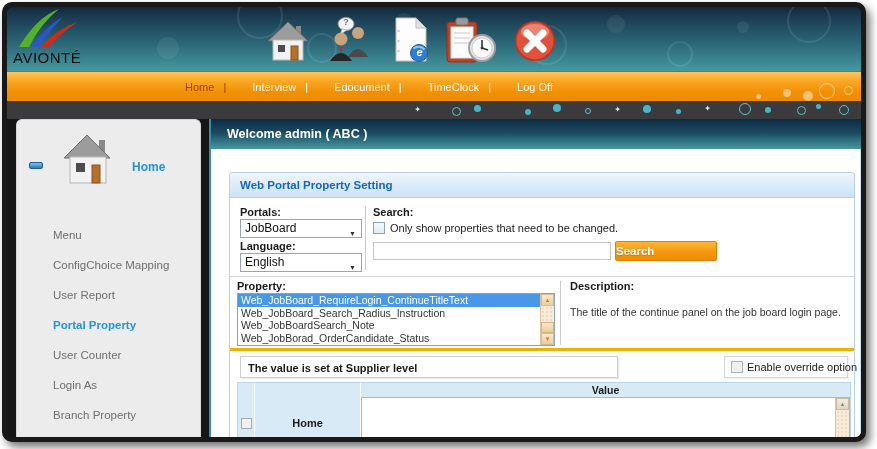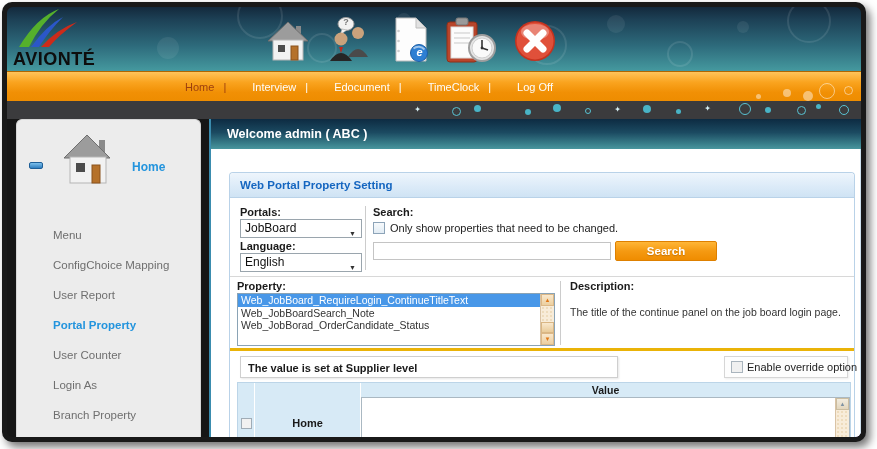--- a/index.html
+++ b/index.html
@@ -24,21 +24,21 @@
   .hdr {
     position: relative; height: 64px; flex: 0 0 64px;
     background: linear-gradient(180deg,#13293c 0%, #1d4156 20%, #2d6a7b 60%, #45999f 100%);
     overflow: hidden;
   }
   .bub { position: absolute; border-radius: 50%; }
   .bub.o { border: 2px solid rgba(255,255,255,.10); }
   .bub.f { background: rgba(255,255,255,.07); }
   .logo { position: absolute; left: 6px; top: 2px; width: 120px; }
   .logo-text {
-    font-size: 18px; font-weight: bold; color: #0d0d0d;
+    font-size: 15px; font-weight: normal; color: #0d0d0d;
     letter-spacing: .5px; margin-top: -4px;
   }
   .toolbar {
     position: absolute; left: 258px; top: 10px; height: 50px;
     display: flex; align-items: flex-end; gap: 16px;
   }
   .tbi { position: relative; cursor: pointer; }
   .e-glyph {
     position: absolute; left: 23px; top: 29px; width: 15px; text-align: center;
     color: #fff; font-size: 11px; font-weight: bold; font-style: italic;
@@ -133,21 +133,21 @@
   .chkrow .cb { margin-right: 5px; }
   .srch-input {
     position: absolute; left: 143px; top: 44px; width: 238px; height: 18px;
     border: 1px solid #c4c4c4; font-size: 11px; padding: 0 4px;
     font-family: "Liberation Sans", sans-serif;
   }
   .srch-btn {
     position: absolute; left: 385px; top: 43px; width: 102px; height: 20px;
     background: linear-gradient(180deg,#ffb637 0%, #f59a12 50%, #ef8c00 100%);
     border: 1px solid #de8000; border-radius: 2px;
-    color: #fff; font-weight: bold; font-size: 11.5px; text-align: center; line-height: 18px;
+    color: #fff; font-weight: bold; font-size: 11.5px; line-height: 18px;
     cursor: pointer; text-shadow: 0 1px 1px rgba(120,60,0,.35);
   }
   .sec2 { position: relative; height: 72px; border-top: 1px solid #d8d8d8; }
   .listbox {
     position: absolute; left: 7px; top: 16px; width: 318px; height: 53px;
     border: 1px solid #8aa3b5; background: #fff; display: flex; overflow: hidden;
   }
   .listitems { flex: 1; overflow: hidden; }
   .listitem {
     height: 12.7px; line-height: 12.7px; font-size: 10.5px; color: #333;
@@ -376,20 +376,21 @@
               </div>
               <input class="srch-input" value="" style="">
               <div class="srch-btn">Search</div>
             </div>
 
             <div class="sec2">
               <div class="lbl" style="position:absolute;left:7px;top:3px">Property:</div>
               <div class="listbox">
                 <div class="listitems">
                   <div class="listitem sel">Web_JobBoard_RequireLogin_ContinueTitleText</div>
+                  <div class="listitem">Web_JobBoard_Search_Radius_Instruction</div>
                   <div class="listitem">Web_JobBoardSearch_Note</div>
                   <div class="listitem">Web_JobBorad_OrderCandidate_Status</div>
                 </div>
                 <div class="sbar">
                   <div class="sbtn">▲</div>
                   <div class="strack"></div>
                   <div class="sthumb"></div>
                   <div class="sbtn">▼</div>
                 </div>
               </div>

